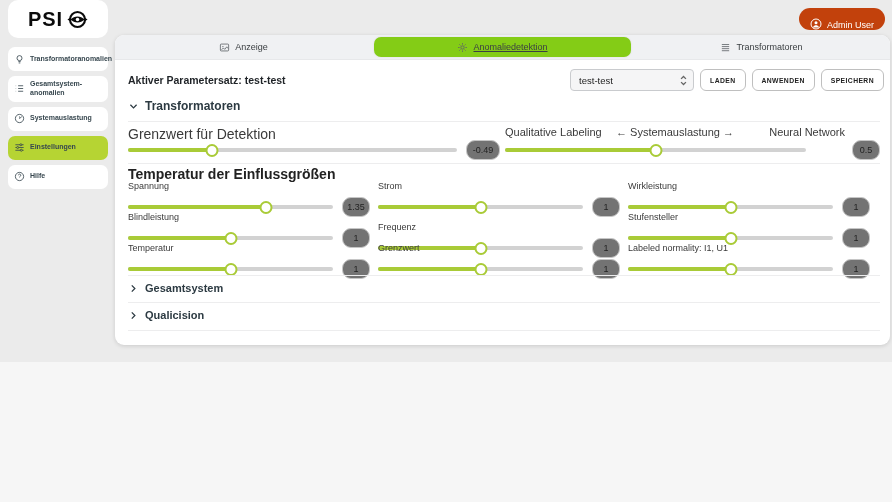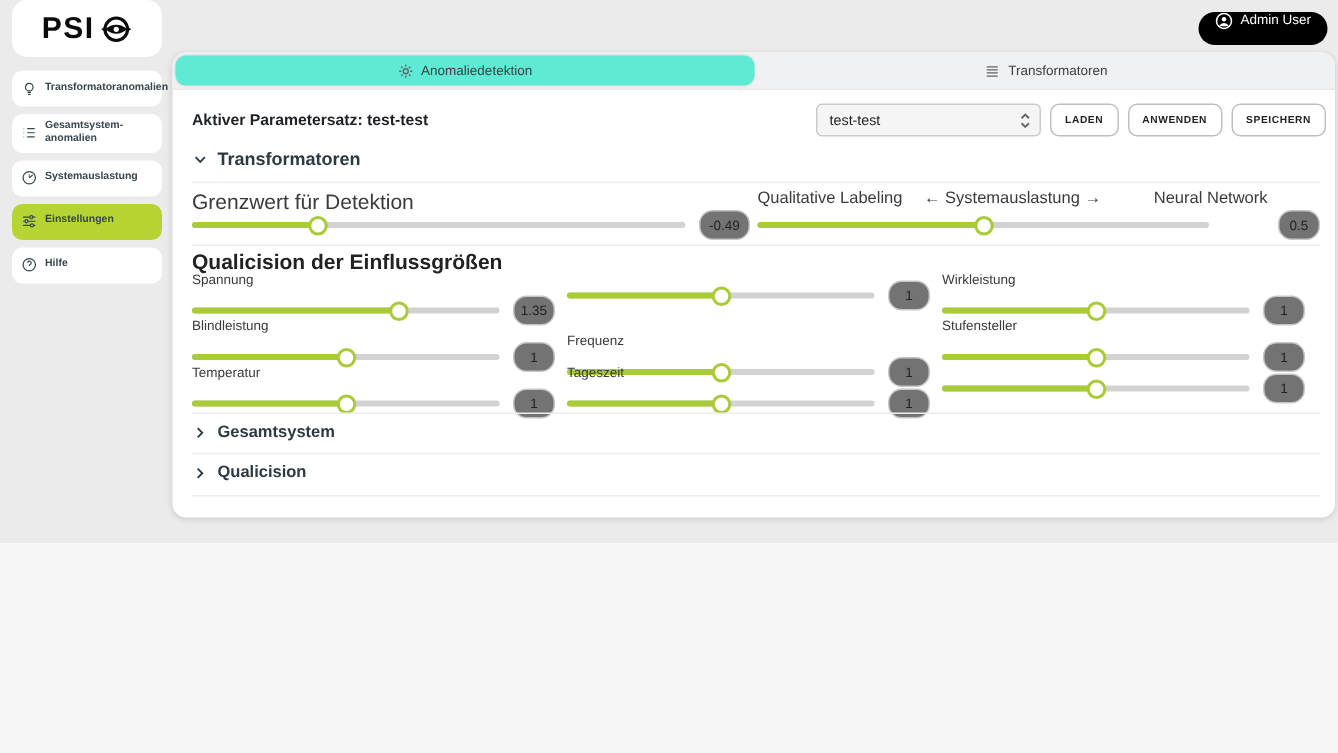--- a/index.html
+++ b/index.html
@@ -15,22 +15,22 @@
 
   
   .logo-card {
     position:absolute; left:8px; top:0; width:100px; height:38px;
     background:#fff; border-radius:10px;
     display:flex; align-items:center; justify-content:center; gap:4px;
   }
   .logo-text { font-size:20px; font-weight:800; letter-spacing:1px; color:#0b0b0b; }
   .user-pill {
     position:absolute; right:7px; top:8px; height:22px; padding:0 11px;
-    background:#000000; border-radius:12px; color:#fff;
-    display:flex; align-items:flex-start; gap:5px; font-size:9px; cursor:pointer;
+    background:#c2410c; border-radius:12px; color:#fff;
+    display:flex; align-items:flex-end; gap:5px; font-size:9px; cursor:pointer;
   }
 
   
   .sidebar { position:absolute; left:8px; top:47px; width:100px; display:flex; flex-direction:column; gap:5px; }
   .side-item {
     background:#fff; border-radius:7px; min-height:24px; padding:4px 6px;
     display:flex; align-items:center; gap:5px;
     font-size:7px; font-weight:700; color:#37474f; cursor:pointer; line-height:1.25;
   }
   .side-item.active { background:#b6d433; }
@@ -43,30 +43,30 @@
   }
   .tabs {
     position:absolute; left:0; top:0; width:100%; height:25px;
     background:#f0f1f3; border-radius:9px 9px 0 0; display:flex;
     border-bottom:1px solid #e7e8ea;
   }
   .tab {
     flex:1; display:flex; align-items:center; justify-content:center; gap:5px;
     font-size:9px; color:#3c4043; cursor:pointer;
   }
-  .tab.active { background:#5eead4; border-radius:7px; margin:2px; box-shadow:0 0 2px rgba(0,0,0,.10); }
+  .tab.active { background:#84cc16; border-radius:7px; margin:2px; box-shadow:0 0 2px rgba(0,0,0,.10);text-decoration:underline; }
 
   .param-row {
     position:absolute; left:13px; right:6px; top:33px; height:24px;
     display:flex; align-items:center; justify-content:space-between;
   }
   .param-label { font-size:10.5px; font-weight:700; color:#1f2327; }
   .param-actions { display:flex; align-items:center; gap:6px; }
   .select {
-    width:150px; height:22px; background:#f5f5f6; border:1px solid #c9cbce; border-radius:4px;
+    width:124px; height:22px; background:#f5f5f6; border:1px solid #c9cbce; border-radius:4px;
     display:flex; align-items:center; justify-content:space-between;
     padding:0 5px 0 8px; font-size:9.5px; color:#222; cursor:pointer;
   }
   .btn {
     height:22px; padding:0 9px; background:#fff; border:1px solid #bfbfbf; border-radius:6px;
     font-size:6.8px; font-weight:700; letter-spacing:.4px; color:#222;
     display:flex; align-items:center; cursor:pointer; font-family:inherit;
   }
 
   .sec-title { position:absolute; left:13px; display:flex; align-items:center; gap:6px;
@@ -166,20 +166,28 @@
       <path d="M9.6 9.2 a2.6 2.6 0 1 1 3.8 2.5 c-1 .5-1.4 1.1-1.4 2.1"></path>
         <path d="M12 17.2 h0.01" stroke-width="2.4"></path>
     </svg>
     <span>Hilfe</span>
   </div>
 </div>
 
 <div class="card">
 
   <div class="tabs">
+    <div class="tab">
+      <svg width="11" height="11" viewBox="0 0 24 24" fill="none" stroke="#5f6368" stroke-width="1.8">
+        <rect x="3" y="4.5" width="18" height="15" rx="2"></rect>
+          <circle cx="8.5" cy="10" r="1.4" fill="#5f6368" stroke="none"></circle>
+          <path d="M5.5 17 l4-4 3 3 4.5-5.5 2.5 3.5"></path>
+      </svg>
+      <span>Anzeige</span>
+    </div>
     <div class="tab active">
       <svg width="11" height="11" viewBox="0 0 24 24" fill="none" stroke="#5f6368" stroke-width="2">
         <circle cx="12" cy="12" r="3.6"></circle>
         <path d="M12 2.5 v3 M12 18.5 v3 M2.5 12 h3 M18.5 12 h3 M5.3 5.3 l2.1 2.1 M16.6 16.6 l2.1 2.1 M18.7 5.3 l-2.1 2.1 M7.4 16.6 l-2.1 2.1"></path>
       </svg>
       <span>Anomaliedetektion</span>
     </div>
     <div class="tab">
       <svg width="11" height="11" viewBox="0 0 24 24" fill="none" stroke="#5f6368" stroke-width="1.8">
         <path d="M4 5.5 h16 M4 10 h16 M4 14.5 h16 M4 19 h16"></path>
@@ -232,34 +240,35 @@
     <div class="slider" style="--p: 50%;">
       <div class="track"></div>
       <div class="fill"></div>
       <div class="thumb"></div>
     </div>
     <div class="valbox w30">0.5</div>
   </div>
 
   <div class="divider" style="top:128px;"></div>
 
-  <span class="flabel bold-label" style="left:13px; top:131px;">Qualicision der Einflussgrößen</span>
+  <span class="flabel bold-label" style="left:13px; top:131px;">Temperatur der Einflussgrößen</span>
 
   <div class="wcell" style="left:13px; top:146px;">
     <div class="wlabel">Spannung</div>
     <div class="srow">
       <div class="slider" style="--p: 67.5%;">
         <div class="track"></div>
           <div class="fill"></div>
           <div class="thumb"></div>
       </div>
       <div class="valbox">1.35</div>
     </div>
   </div>
   <div class="wcell" style="left:263px; top:146px;">
+    <div class="wlabel">Strom</div>
     <div class="srow">
       <div class="slider" style="--p: 50%;">
         <div class="track"></div>
           <div class="fill"></div>
           <div class="thumb"></div>
       </div>
       <div class="valbox">1</div>
     </div>
   </div>
   <div class="wcell" style="left:513px; top:146px;">
@@ -313,31 +322,32 @@
     <div class="srow">
       <div class="slider" style="--p: 50%;">
         <div class="track"></div>
           <div class="fill"></div>
           <div class="thumb"></div>
       </div>
       <div class="valbox">1</div>
     </div>
   </div>
   <div class="wcell" style="left:263px; top:208px;">
-    <div class="wlabel">Tageszeit</div>
+    <div class="wlabel">Grenzwert</div>
     <div class="srow">
       <div class="slider" style="--p: 50%;">
         <div class="track"></div>
           <div class="fill"></div>
           <div class="thumb"></div>
       </div>
       <div class="valbox">1</div>
     </div>
   </div>
   <div class="wcell" style="left:513px; top:208px;">
+    <div class="wlabel">Labeled normality: I1, U1</div>
     <div class="srow">
       <div class="slider" style="--p: 50%;">
         <div class="track"></div>
           <div class="fill"></div>
           <div class="thumb"></div>
       </div>
       <div class="valbox">1</div>
     </div>
   </div>
 

